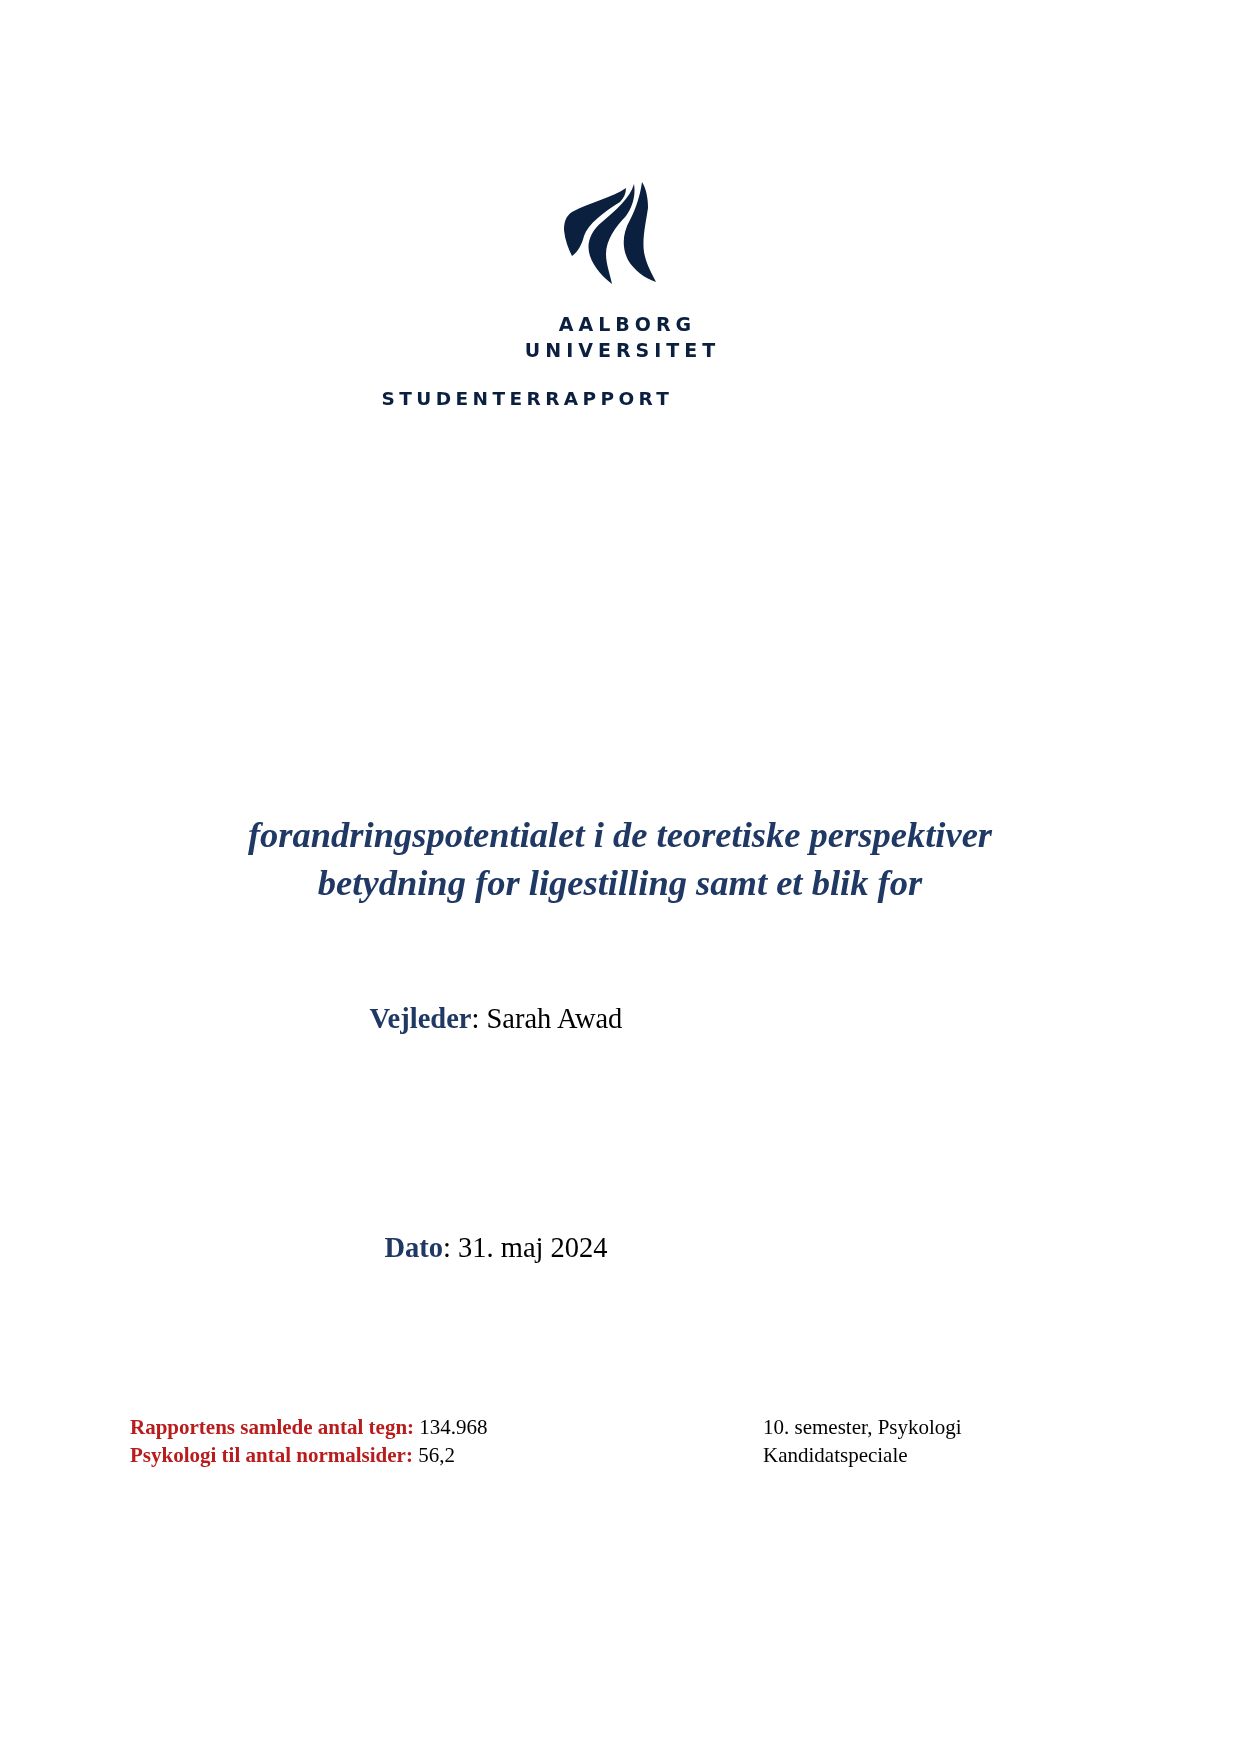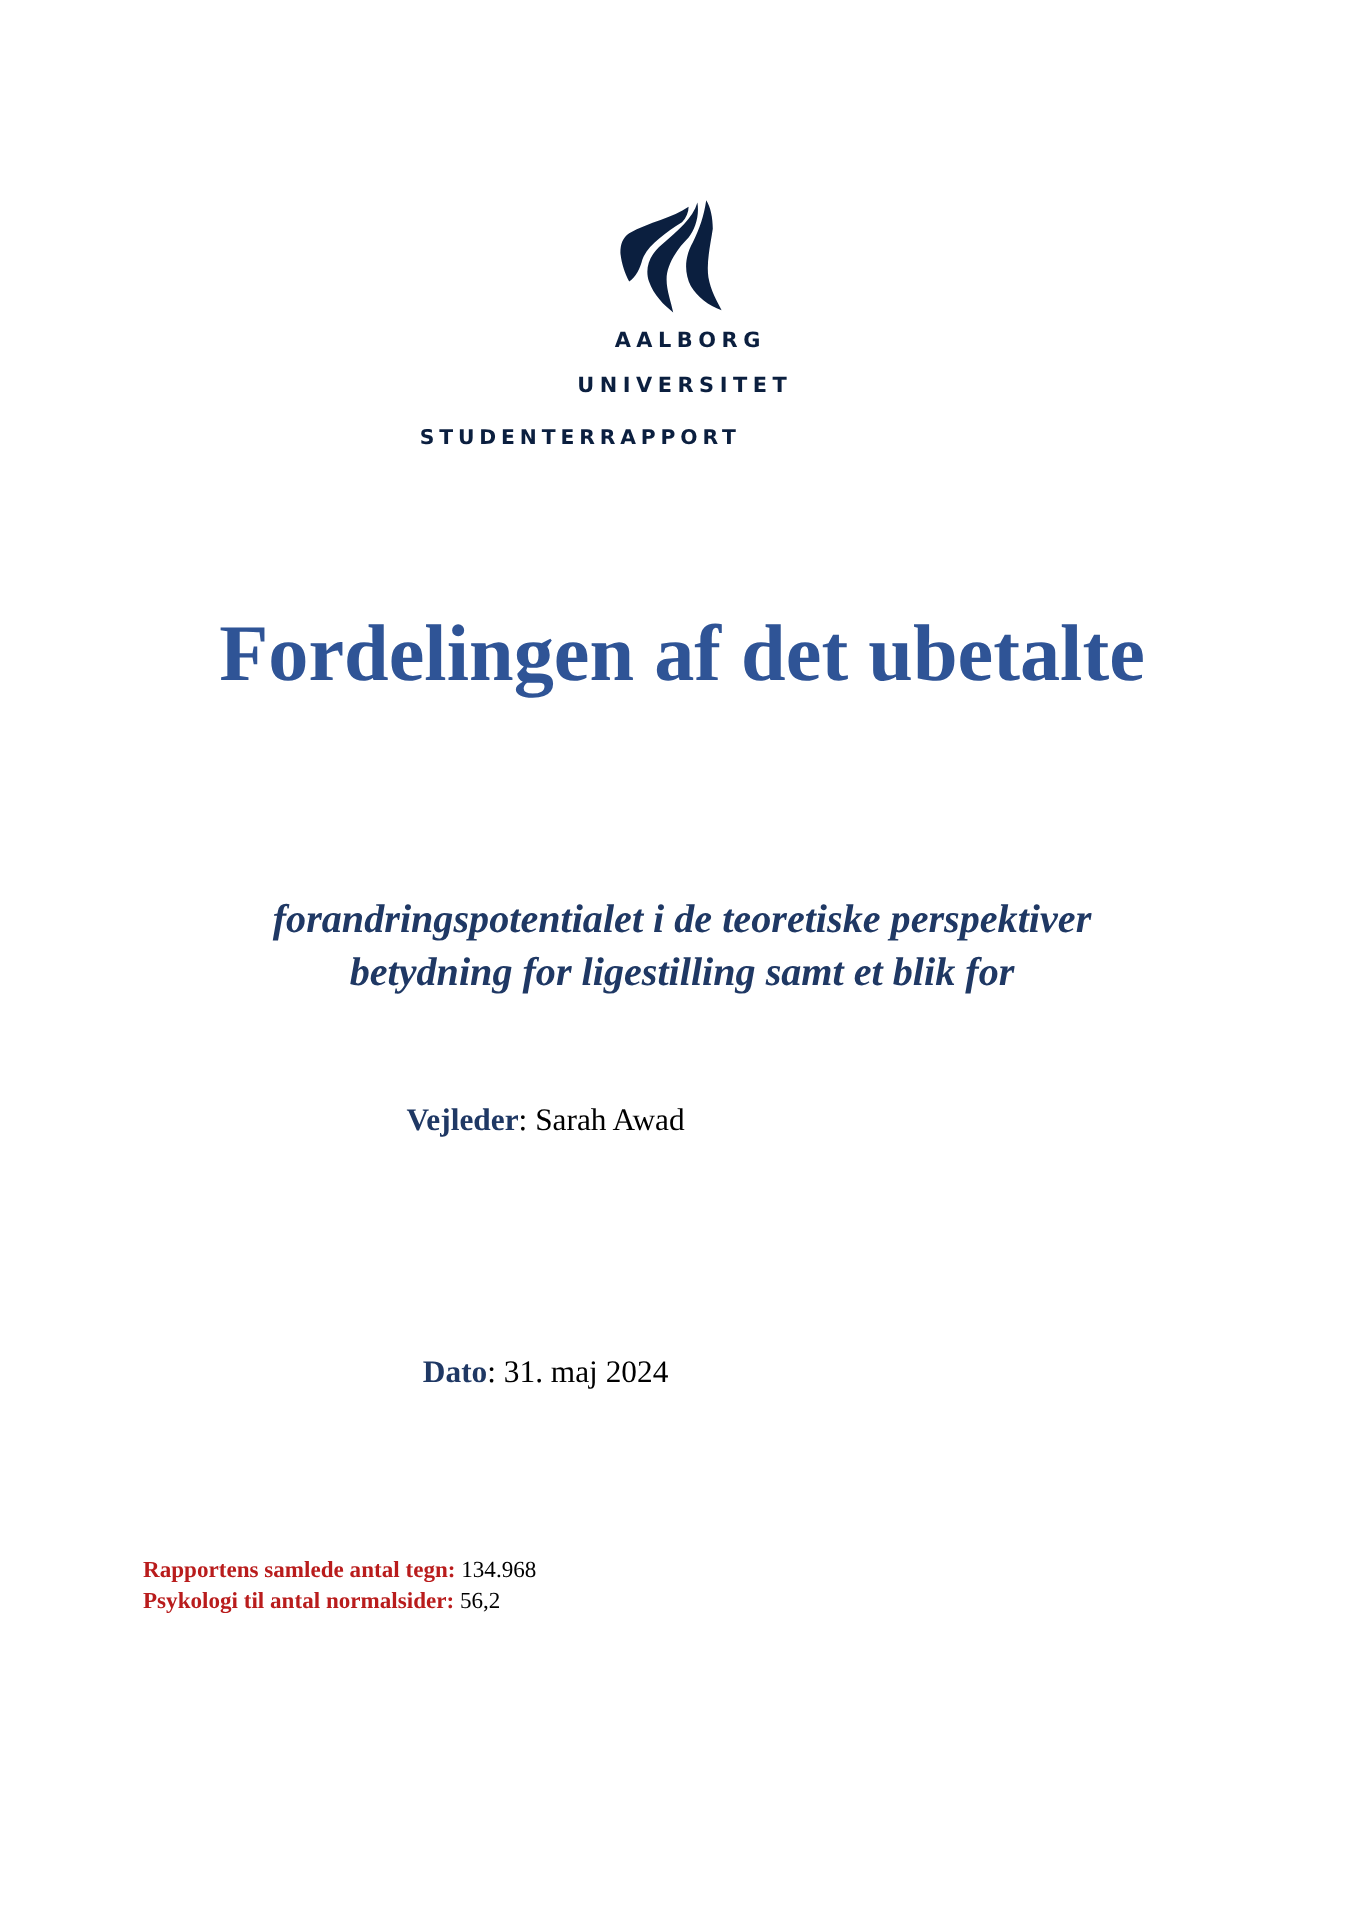--- a/index.html
+++ b/index.html
@@ -33,21 +33,21 @@
     left: 0;
     width: 1240px;
     text-align: center;
     font-family: "DejaVu Sans", sans-serif;
     font-weight: bold;
     color: #0B1F3F;
     letter-spacing: 5px;
     font-size: 19px;
     line-height: 26px;
   }
-  .aau-line1 { top: 296px; padding-left: 15px; box-sizing: border-box; }
+  .aau-line1 { top: 311px; padding-left: 15px; box-sizing: border-box; }
   .aau-line2 { top: 337px; padding-left: 5px; box-sizing: border-box; }
   .aau-type {
     position: absolute;
     left: 0;
     top: 386px;
     width: 1051px;
     text-align: center;
     font-family: "DejaVu Sans", sans-serif;
     font-weight: bold;
     color: #0B1F3F;
@@ -138,32 +138,35 @@
 
       <path d="M 82 4 C 80 18, 76 30, 70 42 C 62 56, 62 70, 68 82 C 74 92, 84 100, 96 104 C 92 96, 86 86, 84 74 C 82 60, 86 44, 88 30 C 88 20, 86 10, 82 4 Z"></path>
     </g>
   </svg>
 
   <div class="aau-name aau-line1">AALBORG</div>
   <div class="aau-name aau-line2">UNIVERSITET</div>
   <div class="aau-type">STUDENTERRAPPORT</div>
 
   <h1 class="title">
-    <span class="row">Fordelingen af det ubetalte</span>
   </h1>
 
   <h2 class="subtitle">
     <span class="row">forandringspotentialet i de teoretiske perspektiver</span>
     <span class="row">betydning for ligestilling samt et blik for</span>
   </h2>
 
   <div class="info-line supervisor"><span class="label">Vejleder</span><span>: </span><span>Sarah Awad</span></div>
 
 
   <div class="info-line date"><span class="label">Dato</span><span>: </span><span>31. maj 2024</span></div>
 
   <div class="footer-left">
     <span class="row"><span class="label">Rapportens samlede antal tegn:</span><span> 134.968</span></span>
     <span class="row"><span class="label">Psykologi til antal normalsider:</span><span> 56,2</span></span>
   </div>
 
+  <div class="footer-right">
+    <span class="row">10. semester, Psykologi</span>
+    <span class="row">Kandidatspeciale</span>
+  </div>
 
 </div>
 
 </body></html>

